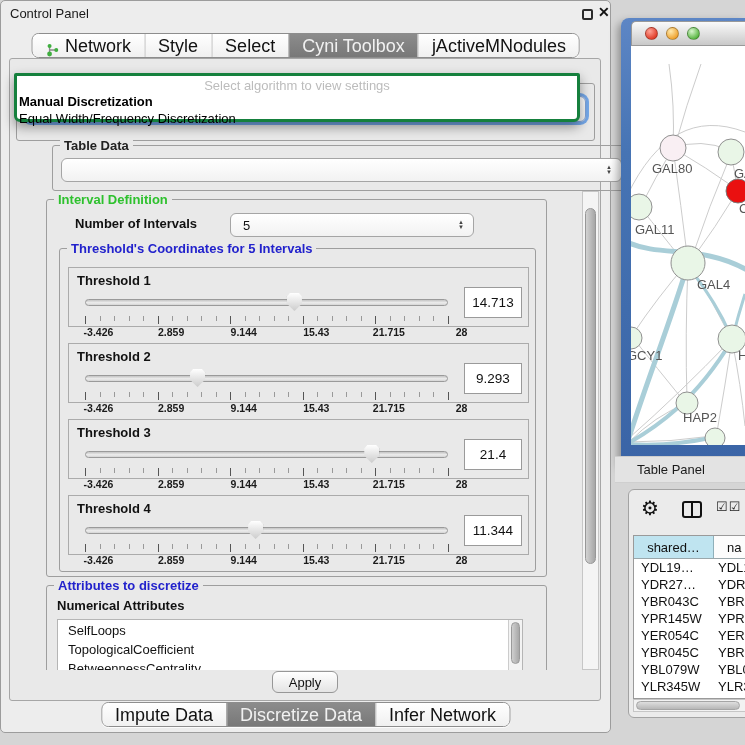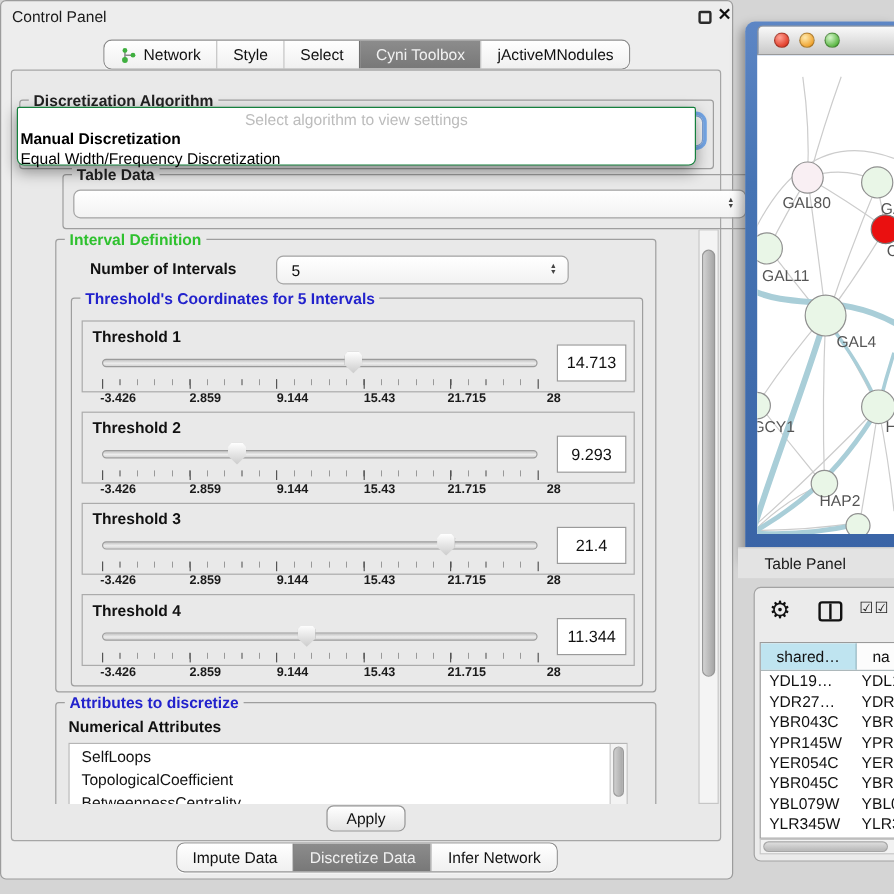--- a/index.html
+++ b/index.html
@@ -10,21 +10,21 @@
   .cp { position:absolute; left:0; top:0; width:611px; height:733px;
         background:#ededed; border:1px solid #9c9c9c; border-radius:5px; }
   .cp-title { position:absolute; left:9px; top:5px; font-size:13px; color:#1a1a1a; }
   .cp-float { position:absolute; left:581px; top:8px; width:11px; height:11px; border:2px solid #2a2a2a; border-radius:2px; }
   .cp-close { position:absolute; left:597px; top:3px; font-size:14px; font-weight:bold; color:#111; }
 
   .segtabs { position:absolute; display:flex; height:25px; border:1px solid #8d8d8d;
              border-radius:7px; overflow:hidden; background:#fff; box-shadow:0 1px 0 rgba(255,255,255,.8); }
   .segtabs.top { left:50%; top:32px; transform:translateX(-50%); }
   .segtabs.bottom { left:50%; top:701px; transform:translateX(-50%); }
-  .seg { display:flex; align-items:center; gap:6px; padding:0 13px; font-size:13px; font-weight:500;
+  .seg { display:flex; align-items:flex-end; gap:6px; padding:0 13px; font-size:18px; font-weight:500;
          background:linear-gradient(#ffffff,#f0f0f0); color:#111; border-left:1px solid #c2c2c2; white-space:nowrap; }
   .seg:first-child { border-left:none; }
   .seg.sel { background:linear-gradient(#8c8c8c,var(--tab_selected)); color:#f1f1f1; border-left-color:#707070; }
 
   .content { position:absolute; left:8px; top:57px; width:592px; height:643px;
              background:#e9e9e9; border:1px solid #a6a6a6; border-radius:3px; }
 
   .group { position:absolute; border:1px solid #9e9e9e; border-radius:3px; }
   .legend { position:absolute; top:-8px; left:7px; background:#e9e9e9; padding:0 4px;
             font-size:13px; font-weight:bold; color:#222; white-space:nowrap; }
@@ -37,22 +37,22 @@
                  box-shadow:0 0 0 3px var(--focus_ring); }
   #grp-table-data { left:6px; top:86px; width:579px; height:46px;margin-left:36px; }
 
   .combo { position:absolute; height:24px; border:1px solid #a5a5a5; border-radius:6px;
            background:linear-gradient(#ffffff,#f2f2f2); display:flex; align-items:center; }
   .combo .val { font-size:13px; padding-left:12px; color:#111; }
   .spin { position:absolute; right:9px; top:50%; transform:translateY(-50%);
           display:flex; flex-direction:column; align-items:center; line-height:5px; }
   .spin span { font-size:6px; color:#444; }
 
-  .popup { position:absolute; left:4px; top:30px; width:566px; height:49px; z-index:6;
-           background:#fff; border:1px solid #15803d; border-radius:2px 2px 6px 6px;
+  .popup { position:absolute; left:4px; top:14px; width:566px; height:49px; z-index:6;
+           background:#fff; border:3px solid #15803d; border-radius:2px 2px 6px 6px;
            box-shadow:0 5px 12px rgba(0,0,0,.4); }
   .popup-hint { text-align:center; color:#bcbcbc; font-size:13px; padding-top:2px; }
   .popup-opt { font-size:13px; color:#000; padding:1px 2px; }
   .popup-opt.first { font-weight:bold; }
 
   .viewport { position:absolute; left:6px; top:132px; width:565px; height:479px; overflow:hidden; }
   .vsb { position:absolute; left:572px; top:132px; width:17px; height:479px;
          background:#f4f4f4; border:1px solid #c6c6c6; }
   .vsb .thumb { position:absolute; left:2px; right:2px; top:16px; height:356px; border-radius:8px;
                 background:linear-gradient(90deg,#d2d2d2,#a6a6a6); border:1px solid #979797; }

